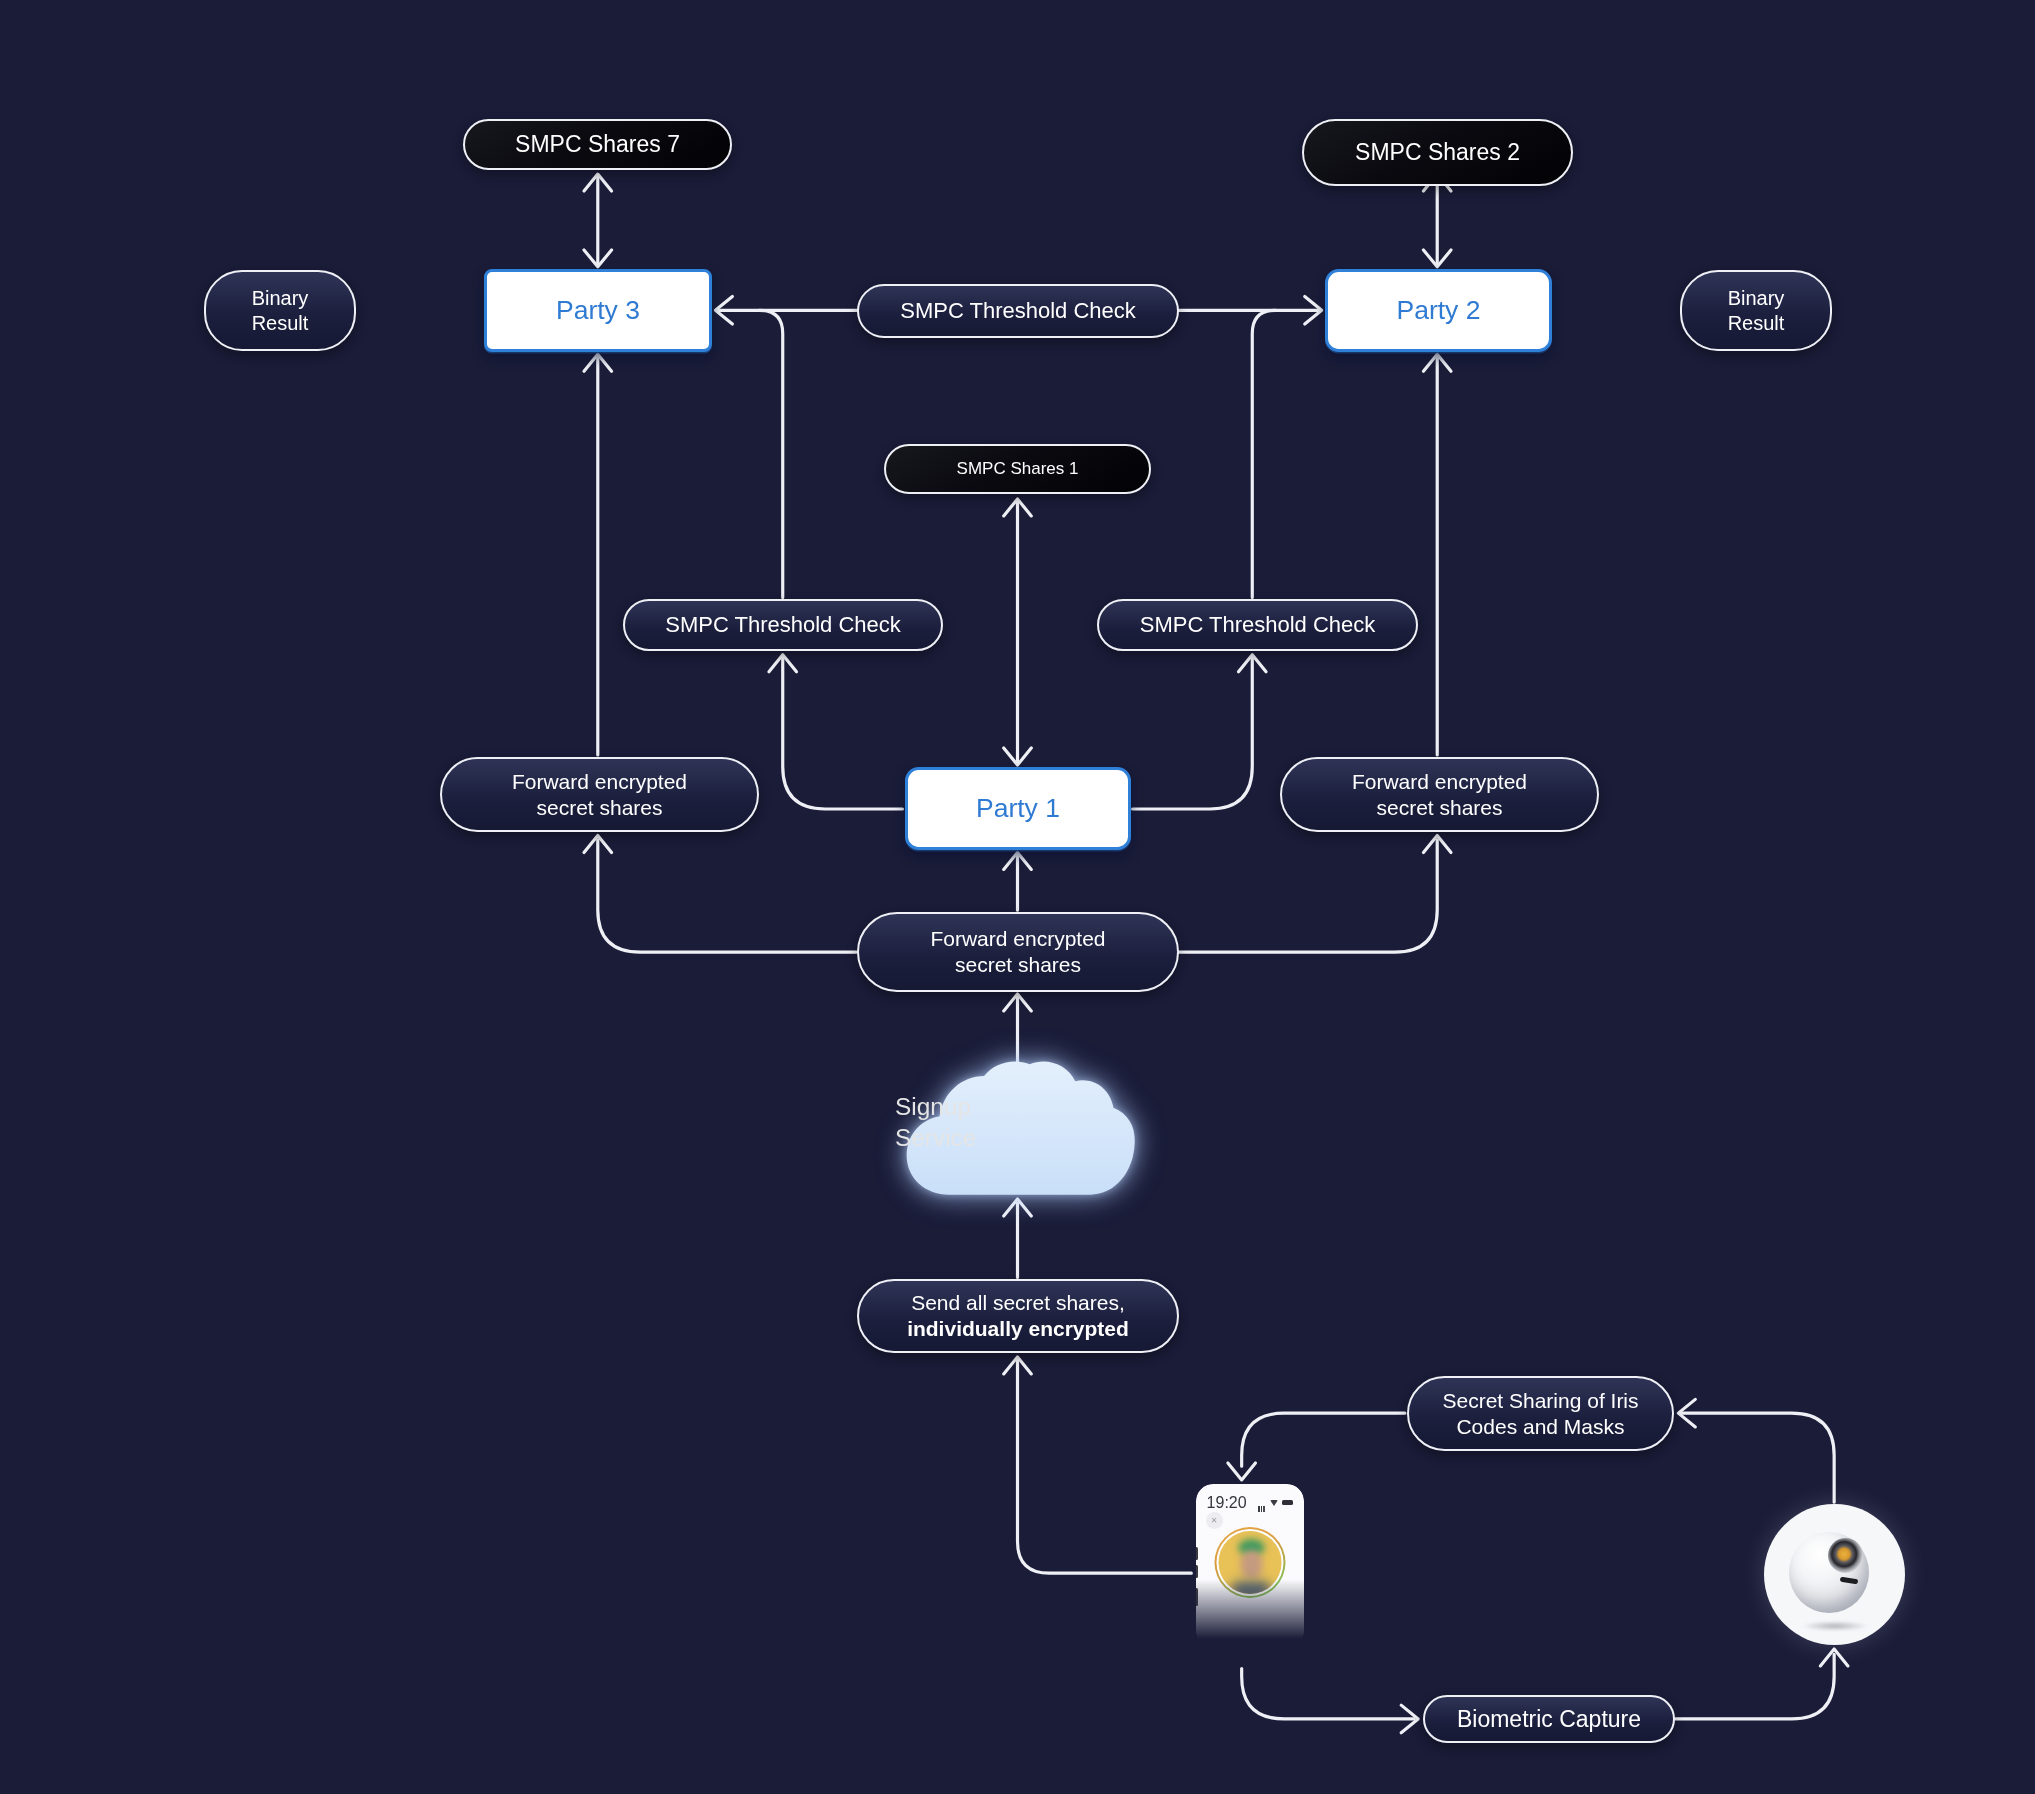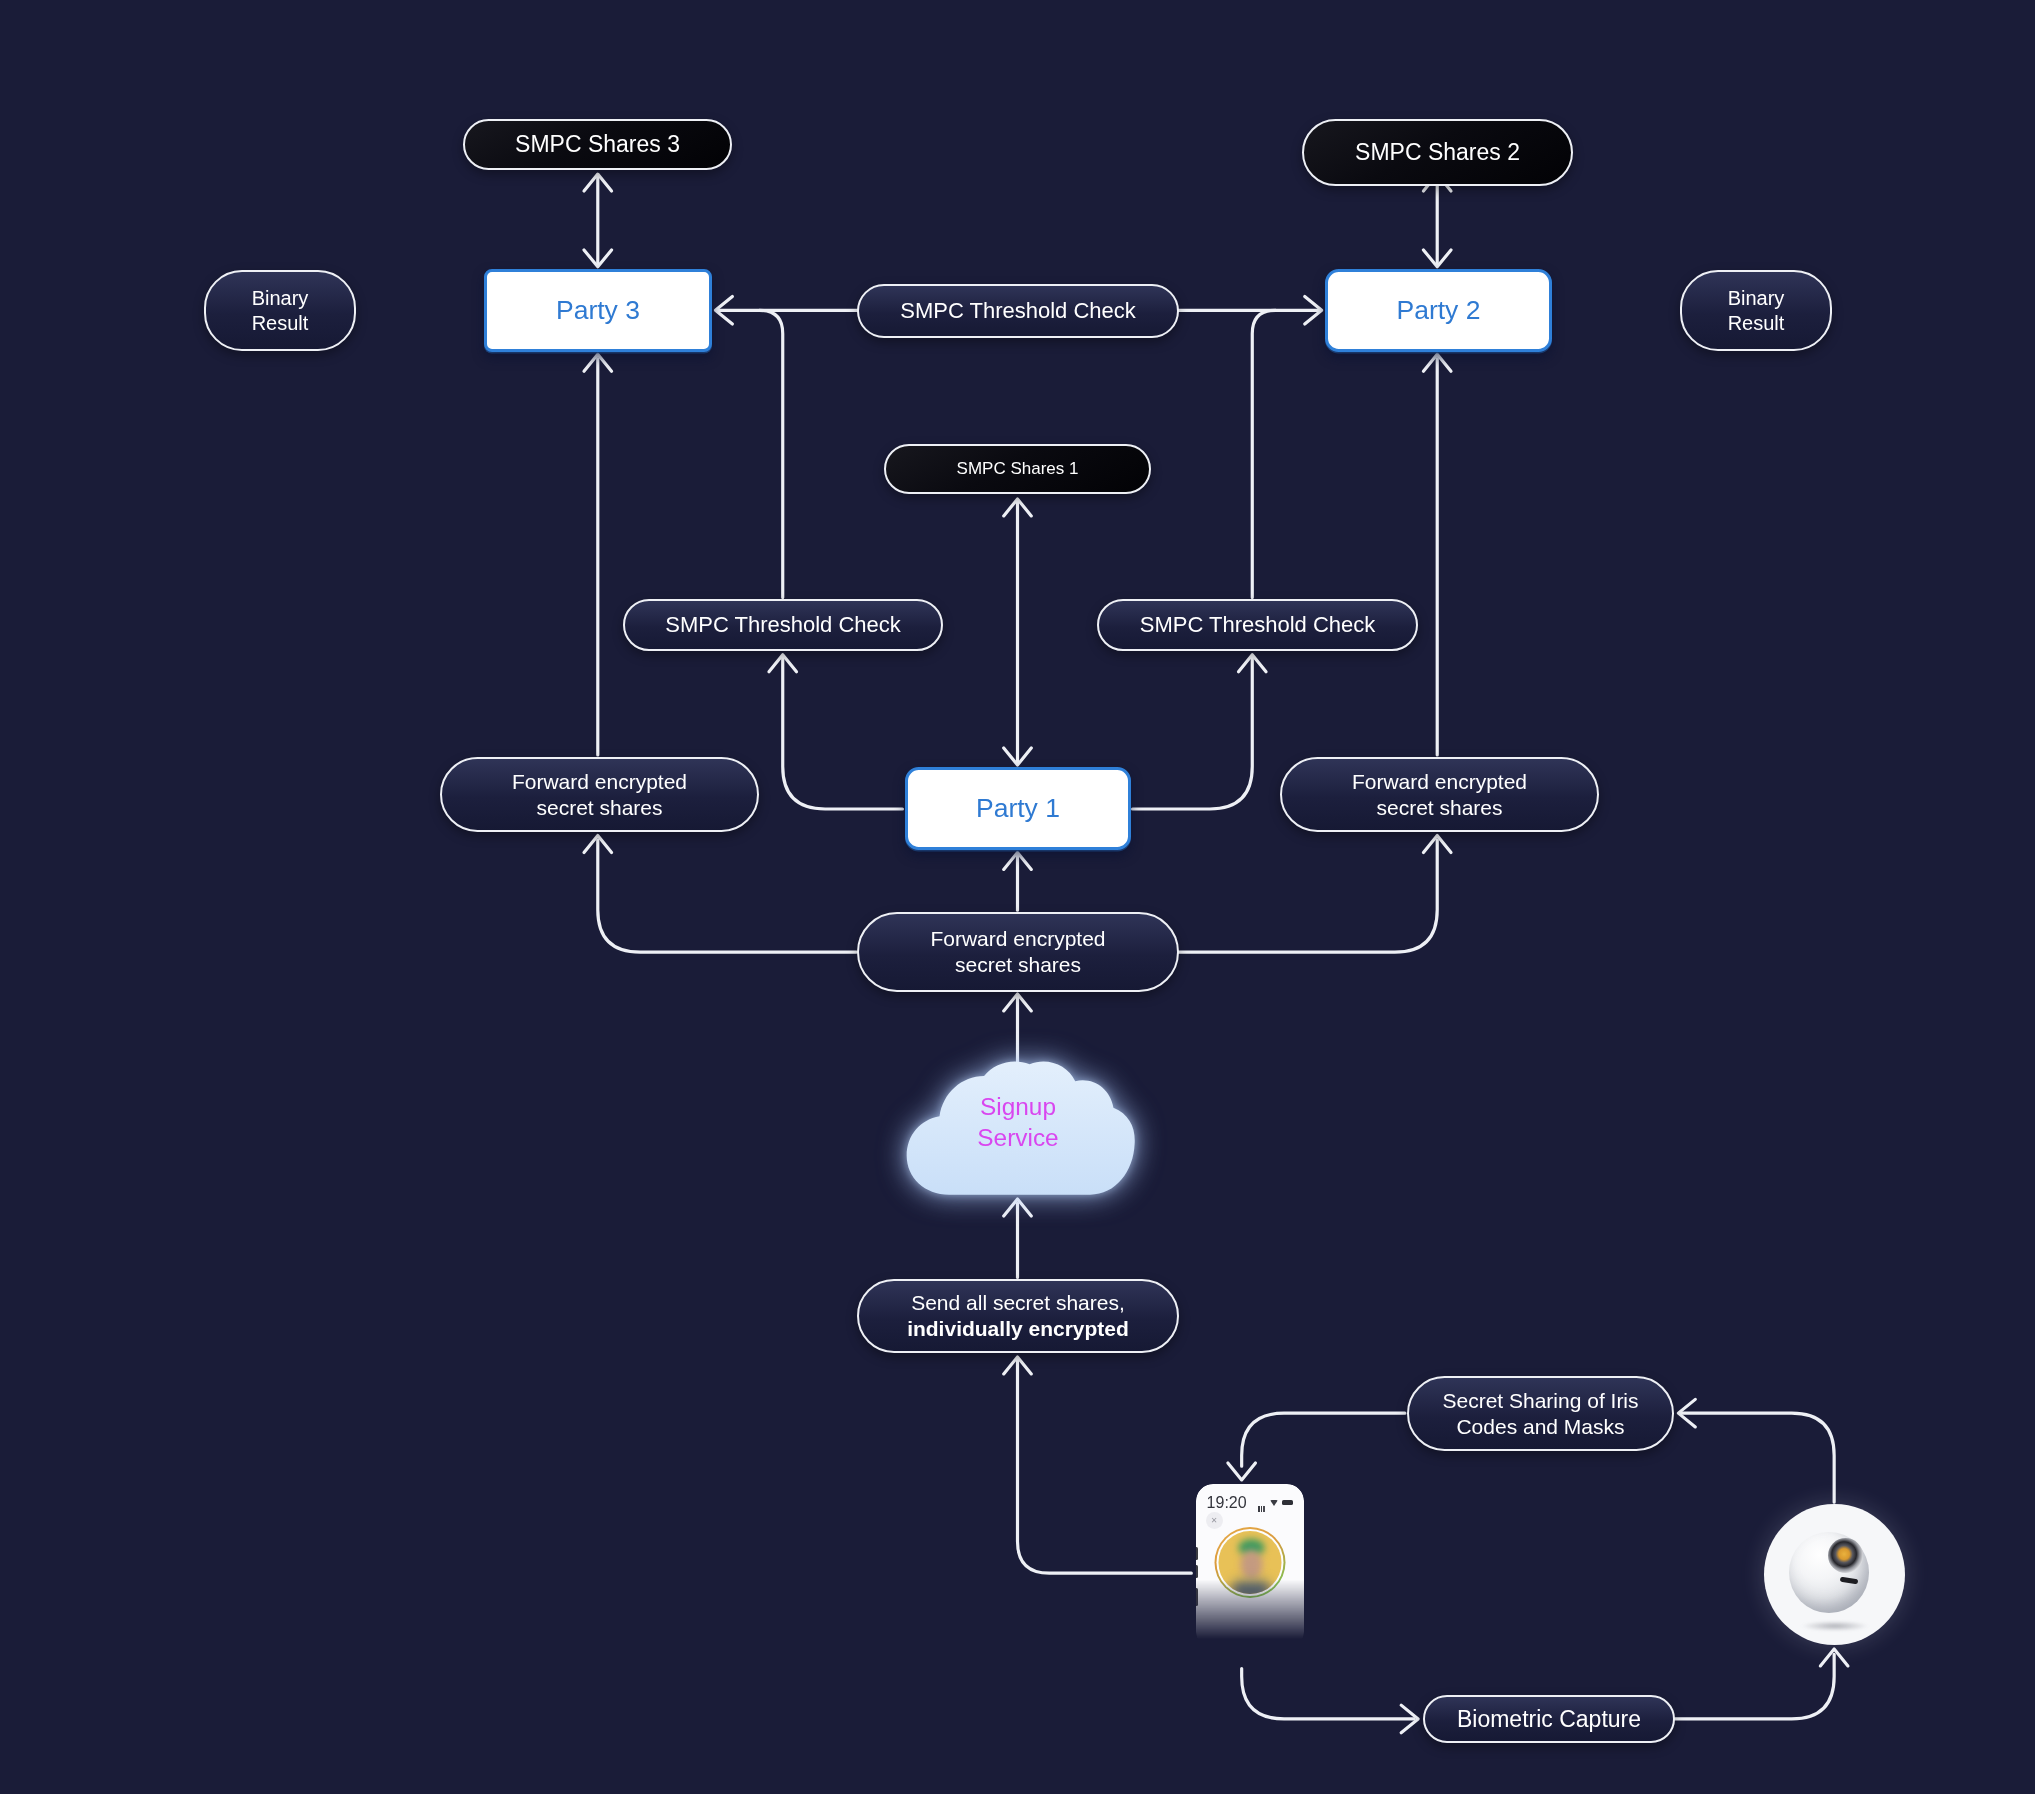--- a/index.html
+++ b/index.html
@@ -21,22 +21,22 @@
   .pill.rrect{border-radius:38px;}
   .pill.dark{background:linear-gradient(150deg,#17171e 0%,#0a0a10 45%,#020205 100%);}
   .party{
     background:#ffffff;border:3.2px solid #2f80d9;border-radius:13.8px;
     color:#2f7ad2;font-size:26.5px;font-weight:500;
     box-shadow:0 5.3px 10.6px rgba(8,16,50,.6), 0 1.6px 0 rgba(47,128,217,.65);
   }
   
   .cloud-wrap{position:absolute;}
   .cloud-wrap svg{filter:drop-shadow(0 0 13.8px rgba(150,185,245,.55)) drop-shadow(0 0 4.2px rgba(210,228,255,.6));}
-  .cloud-label{position:absolute;left:0;top:31px;width:100%;text-align:center;
-    color:#d946ef;font-size:24.4px;font-weight:500;line-height:1.25;white-space:pre-line;}
+  .cloud-label{position:absolute;left:0;top:31px;width:100%;text-align:left;
+    color:#e5e5e5;font-size:24.4px;font-weight:500;line-height:1.25;white-space:pre-line;}
   
   .phone{
     position:absolute;background:#fbfbfd;border-radius:17px;
     -webkit-mask-image:linear-gradient(180deg,#000 58%,rgba(0,0,0,0) 94%);
     mask-image:linear-gradient(180deg,#000 58%,rgba(0,0,0,0) 94%);
   }
   .phone-status{position:absolute;left:0;top:0;width:100%;display:flex;
     justify-content:space-between;box-sizing:border-box;padding:9.5px 10.6px 0;color:#33343c;}
   .phone-time{font-size:16px;font-weight:500;}
   .status-icons{display:flex;gap:3.7px;align-items:center;}
@@ -131,21 +131,21 @@
     <path class="wire" d="M2651 2666 H2423 Q2343 2666 2343 2746 V2766"></path>
     <path class="wire" d="M2317 2760 L2343 2792 L2369 2760"></path>
 
     <path class="wire" d="M2343 3148 V3163 Q2343 3243 2423 3243 H2668"></path>
     <path class="wire" d="M2644 3217 L2676 3243 L2644 3269"></path>
 
     <path class="wire" d="M3161 3243 H3381 Q3461 3243 3461 3163 V3121"></path>
     <path class="wire" d="M3435 3143 L3461 3111 L3487 3143"></path>
   </svg>
 
-  <div class="node pill dark" style="left:463px;top:119px;width:269px;height:51px;font-size:23px;">SMPC Shares 3</div>
+  <div class="node pill dark" style="left:463px;top:119px;width:269px;height:51px;font-size:23px;">SMPC Shares 7</div>
   <div class="node pill dark" style="left:1302px;top:119px;width:271px;height:67px;font-size:23px;">SMPC Shares 2</div>
   <div class="node pill dark" style="left:884px;top:444px;width:267px;height:50px;font-size:17px;">SMPC Shares 1</div>
 
   <div class="node party" style="left:484px;top:269px;width:228px;height:83px;border-radius:8px;">Party 3</div>
   <div class="node party" style="left:1325px;top:269px;width:227px;height:83px;">Party 2</div>
   <div class="node party" style="left:905px;top:767px;width:226px;height:83px;">Party 1</div>
 
   <div class="node pill rrect" style="left:204px;top:270px;width:152px;height:81px;font-size:20px;">Binary
 Result</div>
   <div class="node pill rrect" style="left:1680px;top:270px;width:152px;height:81px;font-size:20px;">Binary

